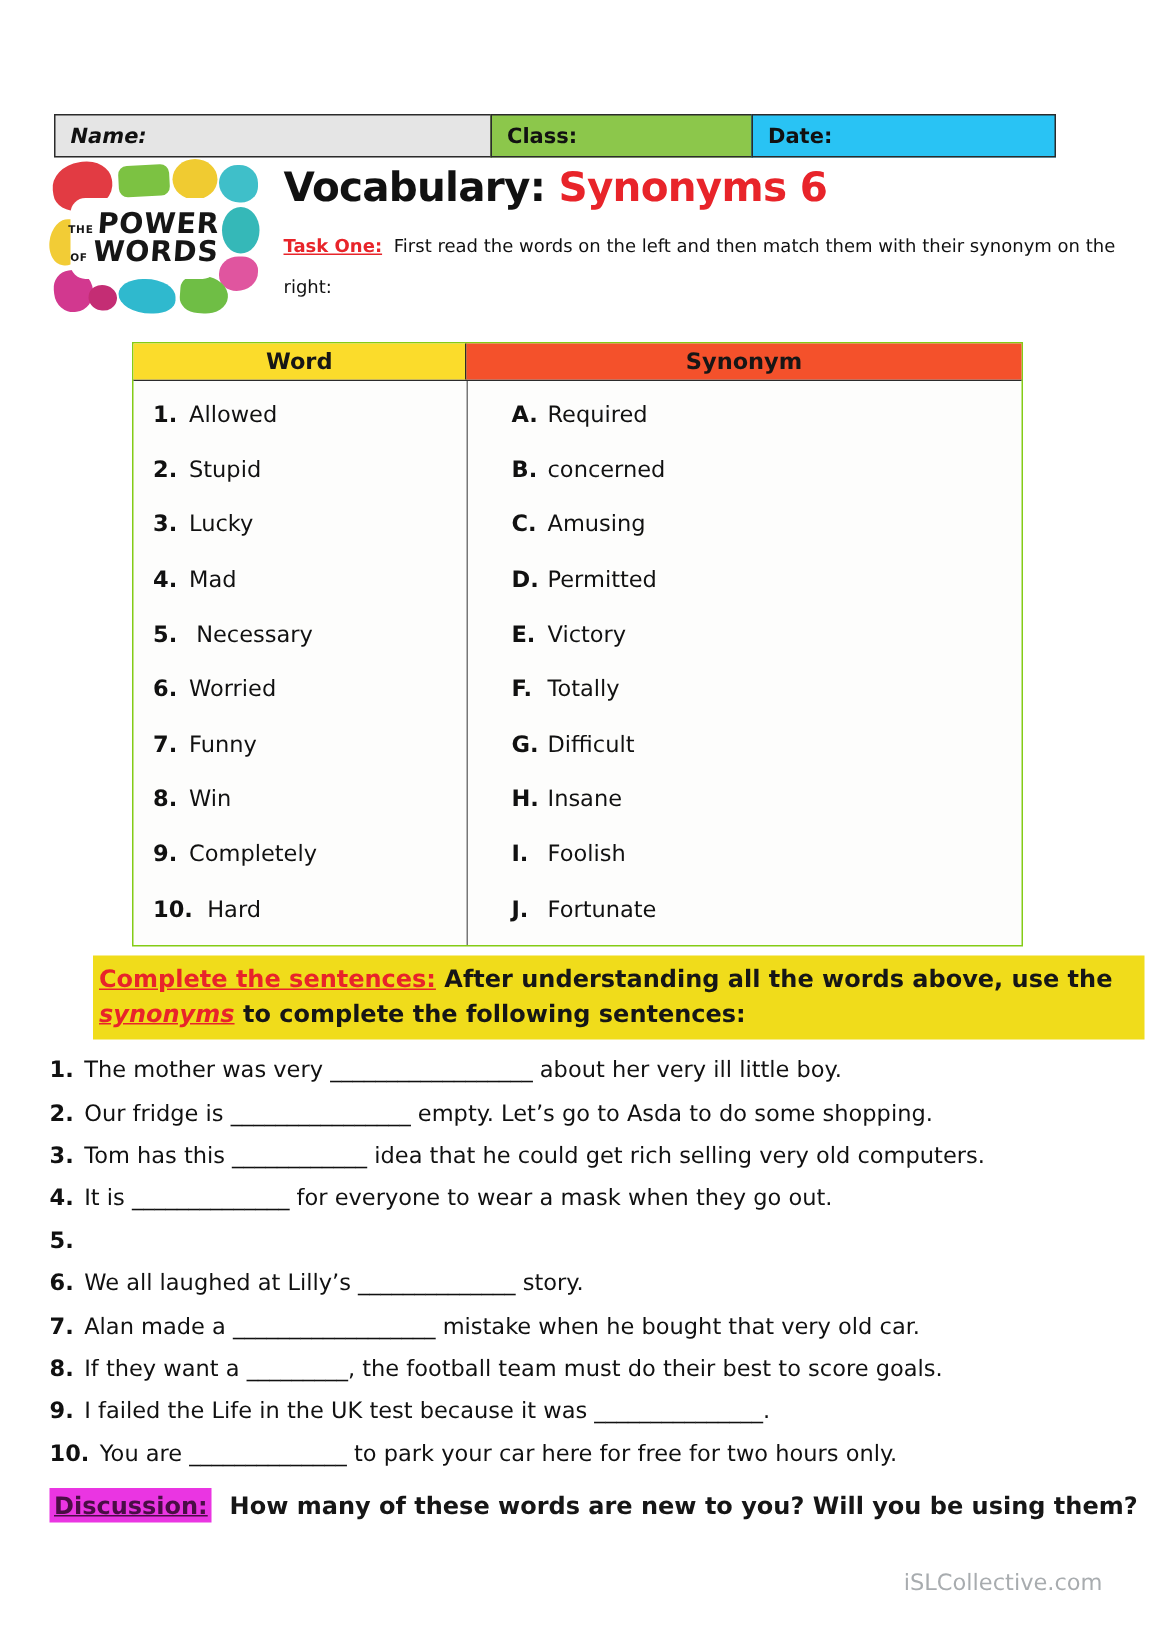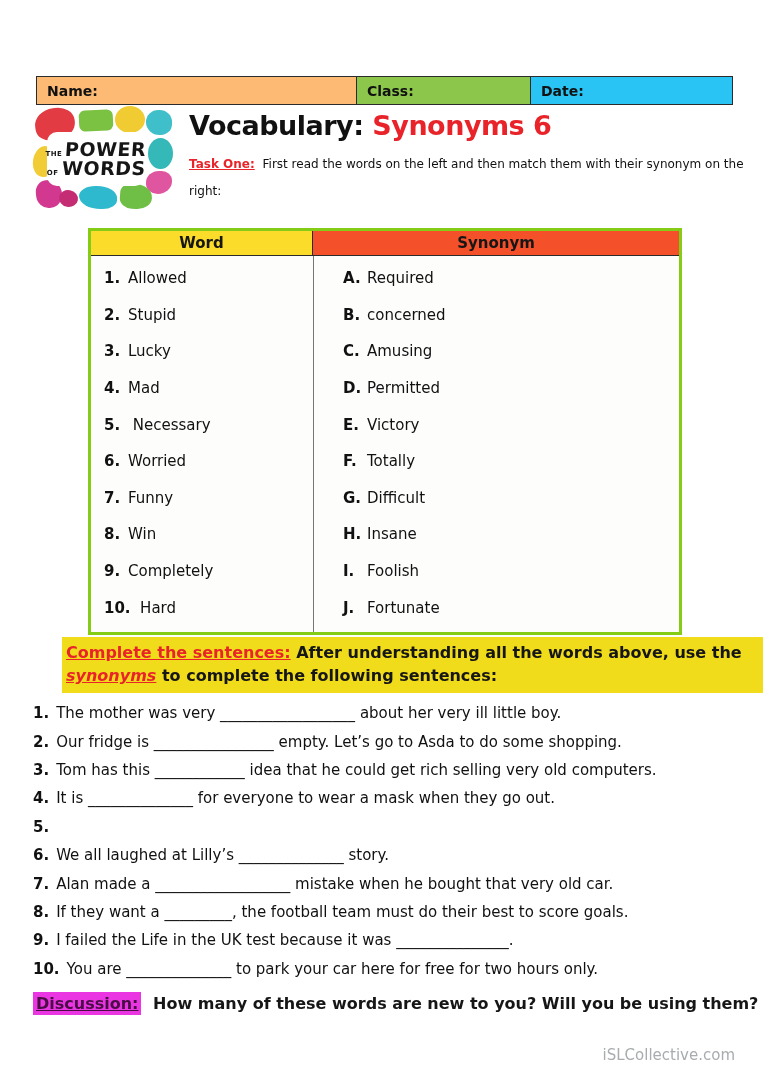--- a/index.html
+++ b/index.html
@@ -20,21 +20,21 @@
     width: 697px; height: 29px;
     display: flex;
   }
   .field {
     border: 1px solid #2b2b2b;
     display: flex; align-items: center;
     padding-left: 10px;
     font-weight: bold; font-size: 14px;
   }
   .field + .field { margin-left: -1px; }
-  .field.name  { width: 321px; background: #fdba74; }
+  .field.name  { width: 292px; background: #e5e5e5; font-style: italic; }
   .field.class { width: 175px; background: #8CC74B; }
   .field.date  { width: 203px; background: #29C3F4; }
 
   
   .logo { position: absolute; left: 33px; top: 106px; width: 140px; height: 104px; }
   .blob { position: absolute; }
   .b1  { left: 2px;   top: 2px;  width: 40px; height: 32px; background:#E23B43; border-radius: 50% 45% 50% 40%; transform: rotate(-8deg); }
   .b2  { left: 46px;  top: 4px;  width: 34px; height: 21px; background:#7CC242; border-radius: 6px; transform: rotate(-3deg); }
   .b3  { left: 82px;  top: 0px;  width: 30px; height: 27px; background:#F0CB31; border-radius: 50%; }
   .b4  { left: 113px; top: 4px;  width: 26px; height: 25px; background:#3FBFC9; border-radius: 50% 50% 45% 55%; }
@@ -58,21 +58,21 @@
   
   .title-block { position: absolute; left: 189px; top: 110px; width: 582px; }
   .doc-title { font-size: 27px; font-weight: bold; letter-spacing: -.5px; }
   .doc-title .red { color: #E8242A; }
   .task { margin-top: 10px; font-size: 12px; line-height: 27px; }
   .task-label { color: #E8242A; font-weight: bold; text-decoration: underline; margin-right: 4px; }
 
   
   .match-table {
     position: absolute; left: 88px; top: 228px; width: 594px;
-    border: 3px solid #84cc16; background: #fdfdfc;
+    border: 1px solid #84cc16; background: #fdfdfc;
   }
   .mt-head { display: flex; height: 25px; border-bottom: 1px solid #2b2b2b; }
   .mt-head-cell {
     display: flex; align-items: center; justify-content: center;
     font-weight: bold; font-size: 15px; color: #161616;
   }
   .mt-head-cell.word    { width: 222px; background: #FBDC2B; border-right: 1px solid #2b2b2b; }
   .mt-head-cell.synonym { flex: 1; background: #F4512B; }
   .mt-body { display: flex; }
   .mt-col { list-style: none; padding: 4px 0 6px 0; }

